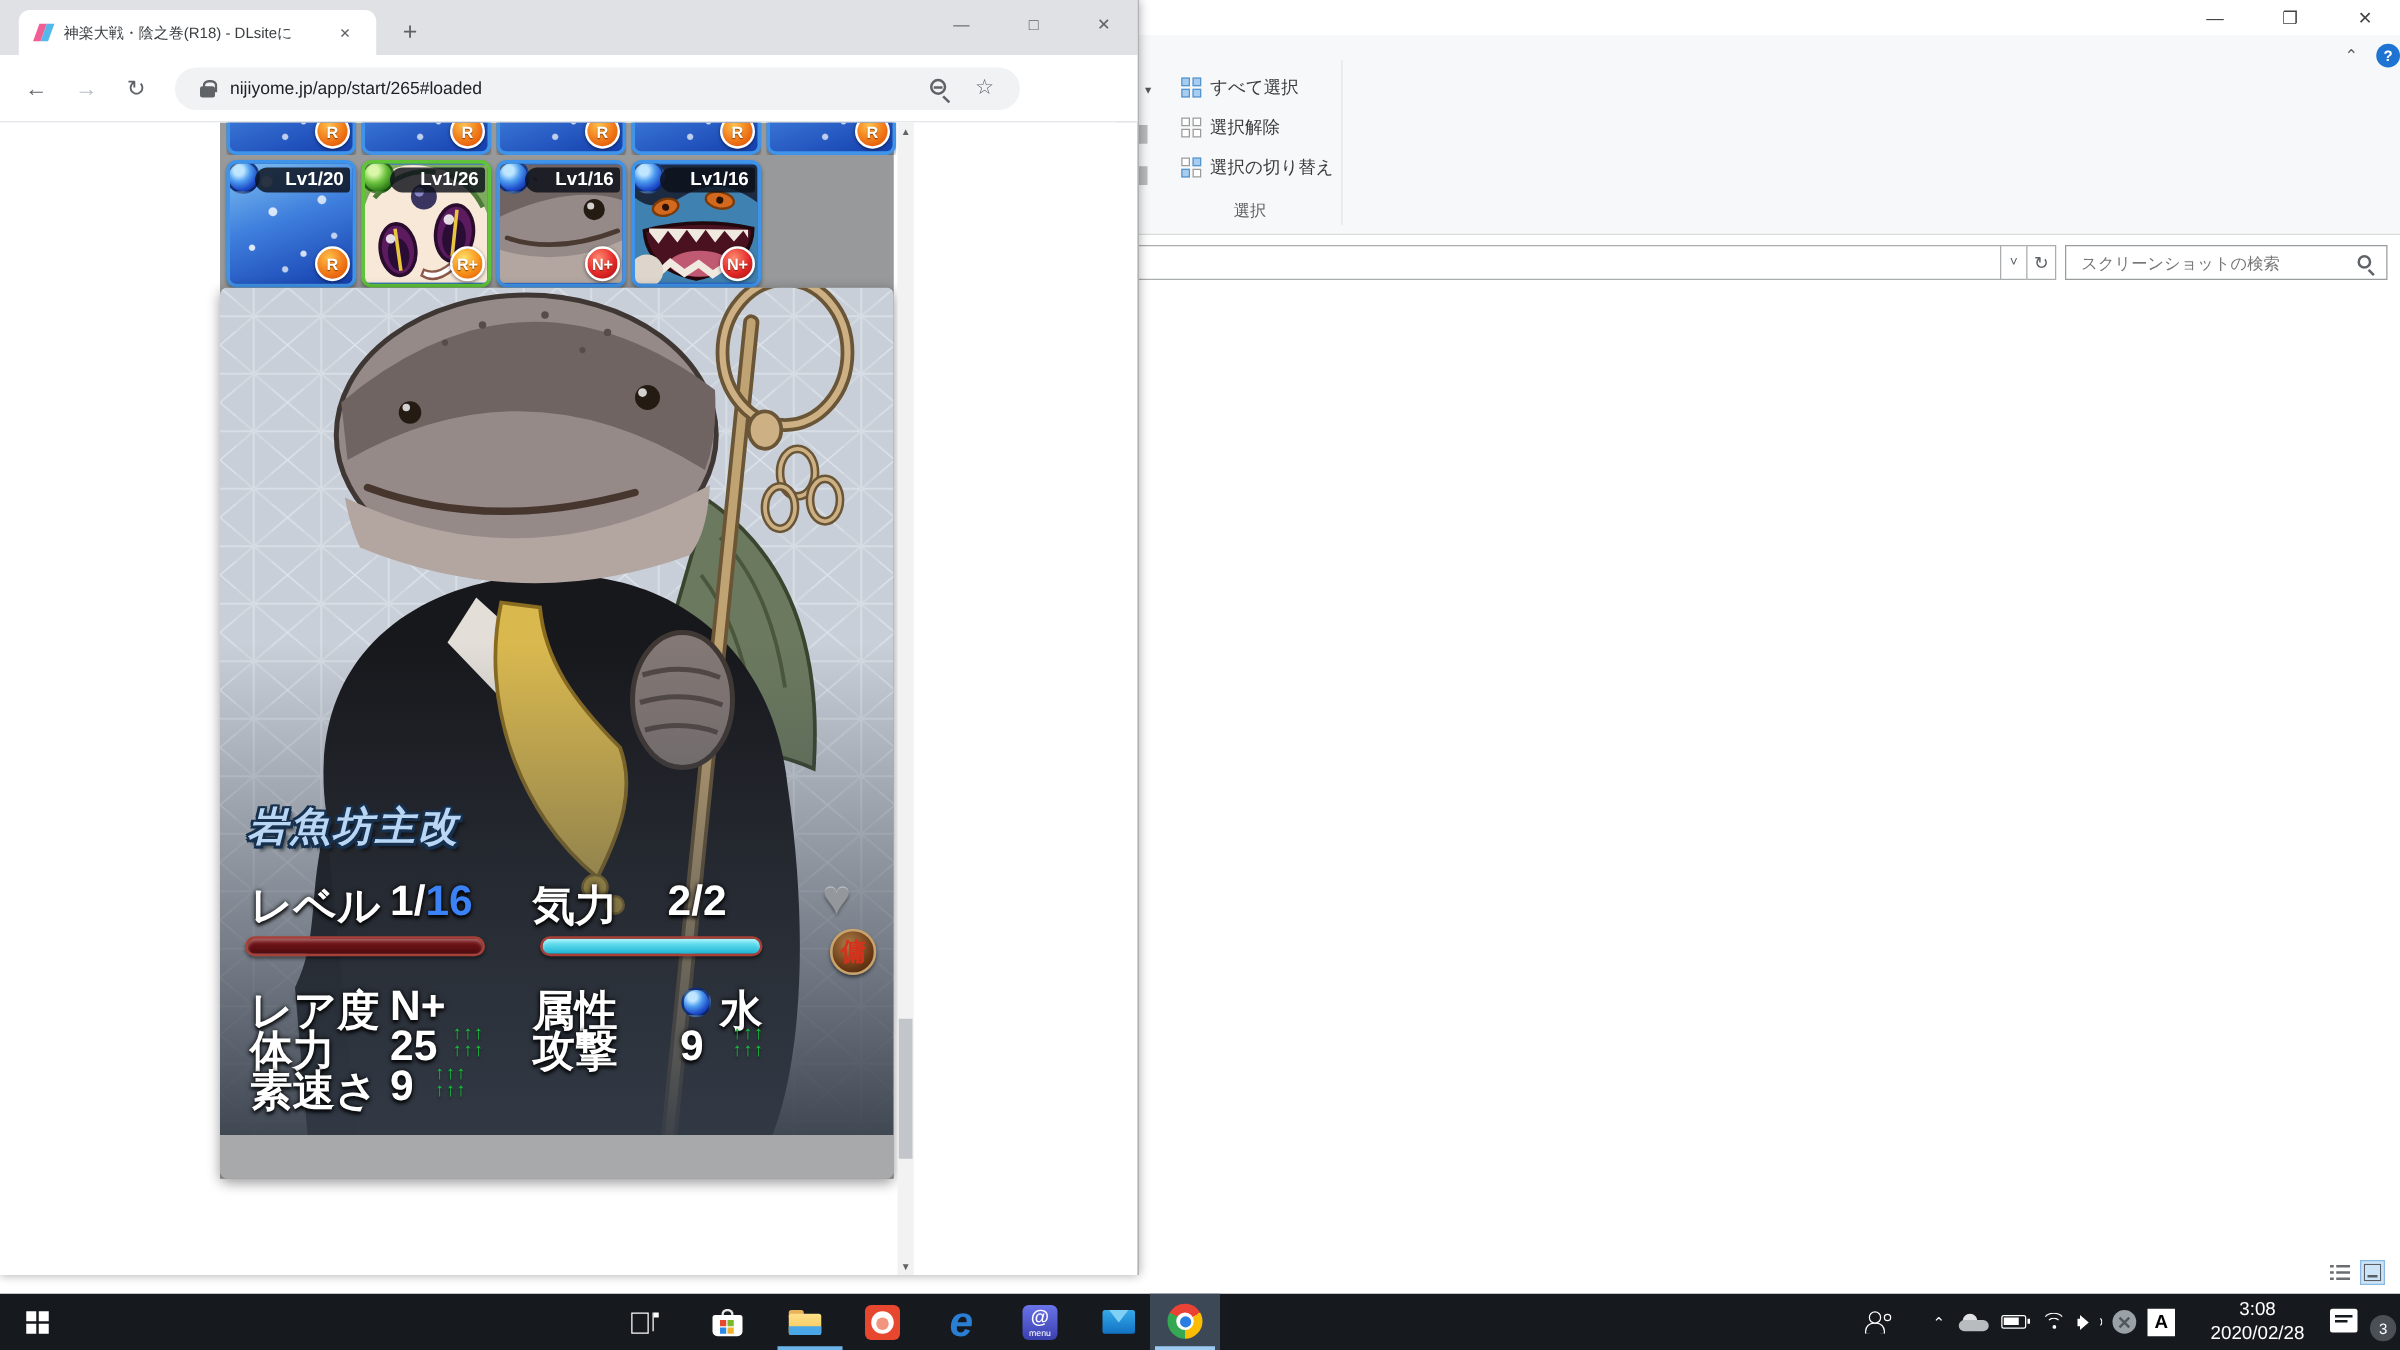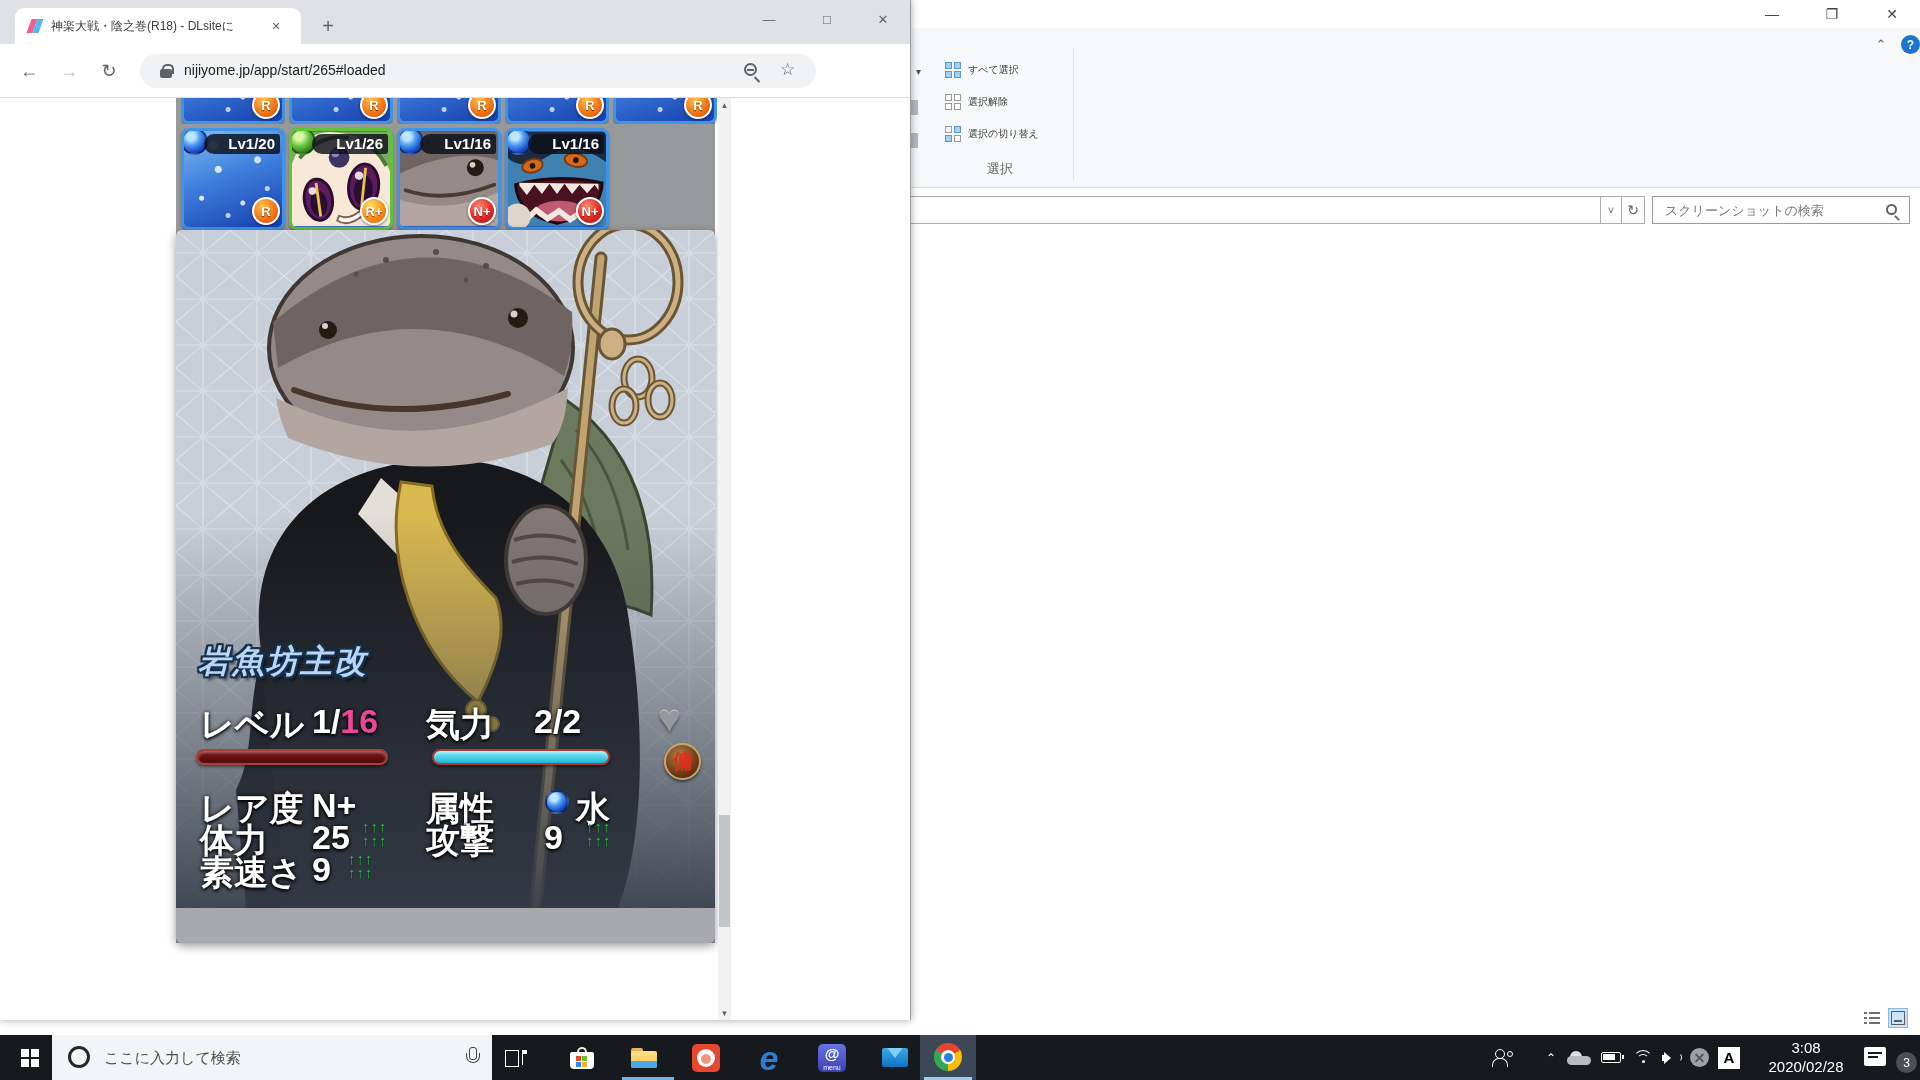--- a/index.html
+++ b/index.html
@@ -7,21 +7,21 @@
   body { font-family:"Liberation Sans", sans-serif; }
   #stage { position:relative; width:1920px; height:1080px; background:#fff; overflow:hidden; }
   .abs { position:absolute; }
 
   
   #explorer { position:absolute; inset:0; background:#fff; }
   .ex-ctl { position:absolute; width:40px; height:24px; color:#444; font-size:14px;
             display:flex; align-items:center; justify-content:center; }
   .ex-ribbon { position:absolute; left:905px; top:28px; width:1015px; height:160px; background:#f7f8f9; border-bottom:1px solid #d8dadc; }
   .rb-item { position:absolute; display:flex; align-items:center; gap:7px; height:24px; }
-  .rb-label { font-size:10px; color:#3b3b3b; white-space:nowrap; }
+  .rb-label { font-size:14px; color:#3b3b3b; white-space:nowrap; }
   .sq { display:grid; grid-template-columns:7px 7px; grid-auto-rows:7px; gap:2px; }
   .sq i { display:block; border:1px solid #9a9a9a; background:#fff; }
   .sq.all i { border-color:#5795d0; background:#a7cdf0; }
   .sq.inv i:nth-child(2), .sq.inv i:nth-child(3) { border-color:#5795d0; background:#a7cdf0; }
   .rb-group-label { position:absolute; left:930px; top:160px; width:140px; text-align:center; font-size:13px; color:#5f5f5f; }
   .rb-sep { position:absolute; left:1073px; top:48px; width:1px; height:132px; background:#e2e3e5; }
   .rb-frag { position:absolute; background:#b9babc; }
   .help-circle { position:absolute; left:1901px; top:35px; width:19px; height:19px; border-radius:50%;
                  background:#1d74d2; color:#fff; font-size:12px; font-weight:bold; display:flex; align-items:center; justify-content:center; }
   .collapse-btn { position:absolute; left:1869px; top:33px; width:24px; height:22px; color:#5f6368; font-size:13px;
@@ -103,21 +103,21 @@
   
   .panel { position:absolute; left:176px; top:132px; width:539px; height:713px; border-radius:6px; overflow:hidden;
            box-shadow:0 3px 10px rgba(0,0,0,.4); }
   .panel svg { position:absolute; left:0; top:0; }
   .pname { position:absolute; left:22px; top:410px; font-size:32px; font-weight:bold; font-style:italic; color:#b9d6f4;
            letter-spacing:2px;
            text-shadow:-2px 0 #16304e, 2px 0 #16304e, 0 -2px #16304e, 0 2px #16304e,
                        -2px -2px #16304e, 2px 2px #16304e, -2px 2px #16304e, 2px -2px #16304e, 3px 4px 3px rgba(0,0,0,.6); }
   .stat { position:absolute; color:#fff; font-size:34px; font-weight:bold;
           text-shadow:0 0 4px #000, 0 2px 3px rgba(0,0,0,.8); white-space:nowrap; }
-  .stat .yellow { color:#ec4899; }
+  .stat .yellow { color:#3b82f6; }
   .heart { position:absolute; left:482px; top:468px; font-size:38px; color:#94979b;
            text-shadow:0 -1px 1px rgba(255,255,255,.6), 0 2px 3px rgba(0,0,0,.45); }
   .bar { position:absolute; height:16px; border-radius:9px; border:2px solid #a84038;
          box-shadow:inset 0 2px 3px rgba(255,255,255,.35), 0 2px 3px rgba(0,0,0,.45); }
   .bar.hp { left:20px; top:519px; width:192px; background:linear-gradient(180deg,#7c1518,#4e0c0f); }
   .bar.sp { left:256px; top:519px; width:178px; background:linear-gradient(180deg,#86f0fb,#1cb4d4); }
   .merc { position:absolute; left:488px; top:513px; width:37px; height:37px; border-radius:50%;
           background:radial-gradient(circle at 40% 32%, #ad7d48, #6b3a16 62%, #3f1d08); border:2px solid #c9a36a;
           color:#d6311c; font-size:20px; font-weight:bold; display:flex; align-items:center; justify-content:center;
           box-shadow:0 2px 3px rgba(0,0,0,.5); }
@@ -511,25 +511,20 @@
 
   <div id="taskbar">
     <div class="tb winlogo">
       <span class="g">
           <i></i>
           <i></i>
           <i></i>
           <i></i>
         </span>
     </div>
-    <div class="tb-search">
-      <span class="cortana"></span>
-      <input placeholder="ここに入力して検索" style="">
-      <span class="mic"></span>
-    </div>
     <div class="tb taskview">
       <span class="tvico">
           <i></i>
         </span>
     </div>
     <div class="tb appbtn" style="left:560px;">
       <span class="storeico">
           <span class="baghandle"></span>
           <span class="bagbody"></span>
           <span class="ms">

